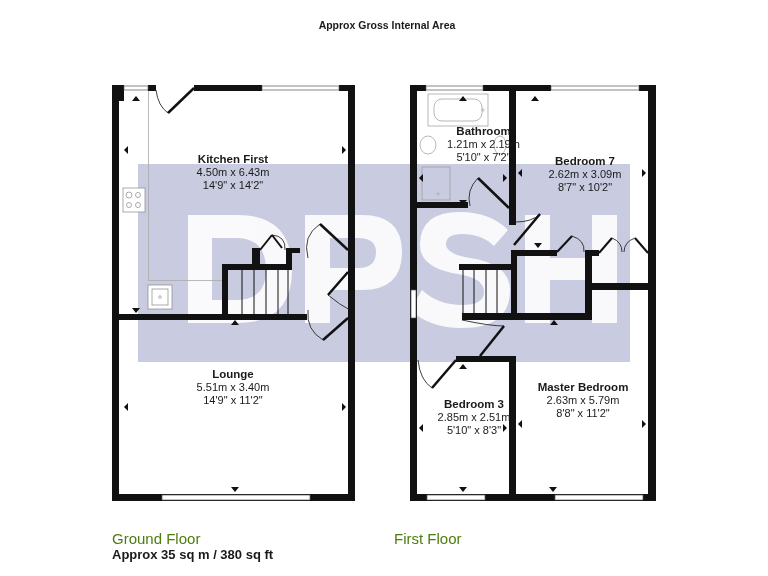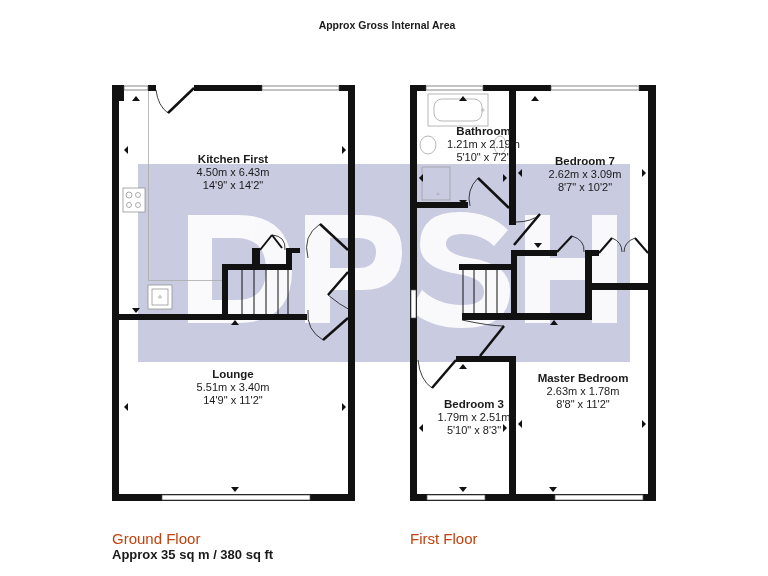--- a/index.html
+++ b/index.html
@@ -4,21 +4,21 @@
   <style>
     html, body { margin: 0; padding: 0; background: #ffffff; }
     body { width: 768px; height: 576px; position: relative; overflow: hidden;
            font-family: "Liberation Sans", sans-serif; color: #1a1a1a; }
     .header { position: absolute; top: 19px; left: 3px; width: 768px; text-align: center;
               font-size: 10.5px; font-weight: bold; line-height: 13px; }
     .plan { position: absolute; left: 0; top: 0; width: 768px; height: 576px; }
     .room-label { position: absolute; text-align: center; font-size: 11px; line-height: 13px; white-space: nowrap; }
     .room-label .name { font-weight: bold; font-size: 11.5px; }
     .floor-caption { position: absolute; top: 530px; }
-    .floor-caption .title { font-size: 15px; line-height: 18px; color: #c2410c; }
+    .floor-caption .title { font-size: 15px; line-height: 18px; color: #4d7c0f; }
     .floor-caption .area { font-size: 13px; font-weight: bold; line-height: 14px; margin-top: 0; }
   </style>
 </head>
 <body>
 
 <div class="header">
   <div>Approx Gross Internal Area</div>
 </div>
 
 <svg class="plan" viewBox="0 0 768 576" xmlns="http://www.w3.org/2000/svg">
@@ -235,28 +235,28 @@
   <div>1.21m x 2.19m</div>
   <div>5'10" x 7'2"</div>
 </div>
 <div class="room-label" style="left:535px; top:155px; width:100px;">
   <div class="name">Bedroom 7</div>
   <div>2.62m x 3.09m</div>
   <div>8'7" x 10'2"</div>
 </div>
 <div class="room-label" style="left:418px; top:398px; width:112px;">
   <div class="name">Bedroom 3</div>
-  <div>1.79m x 2.51m</div>
+  <div>2.85m x 2.51m</div>
   <div>5'10" x 8'3"</div>
 </div>
-<div class="room-label" style="left:528px; top:372px; width:110px;">
+<div class="room-label" style="left:528px; top:381px; width:110px;">
   <div class="name">Master Bedroom</div>
-  <div>2.63m x 1.78m</div>
+  <div>2.63m x 5.79m</div>
   <div>8'8" x 11'2"</div>
 </div>
 
 <div class="floor-caption" style="left:112px;">
   <div class="title">Ground Floor</div>
   <div class="area">Approx 35 sq m / 380 sq ft</div>
 </div>
-<div class="floor-caption" style="left:410px;">
+<div class="floor-caption" style="left:394px;">
   <div class="title">First Floor</div>
 </div>
 
 </body></html>

